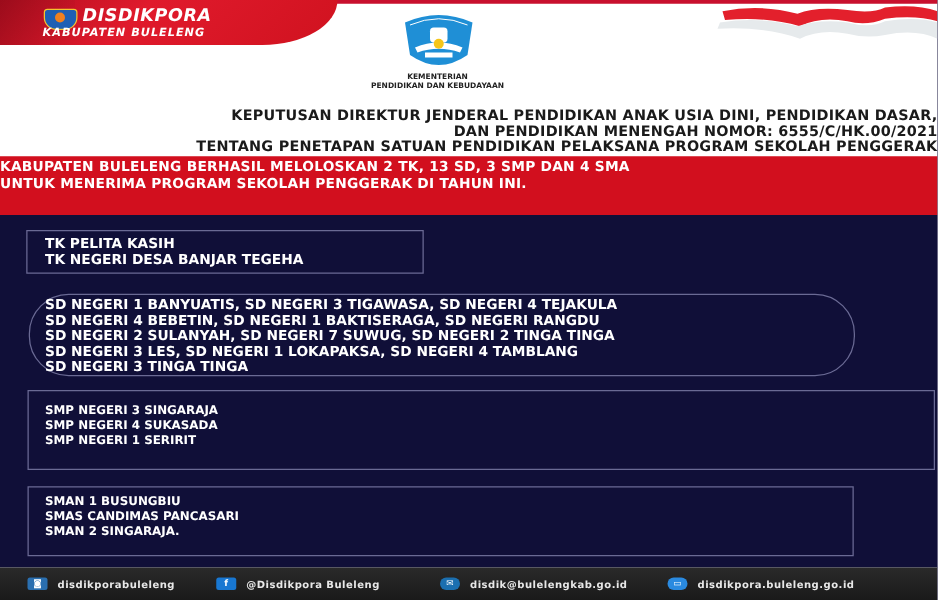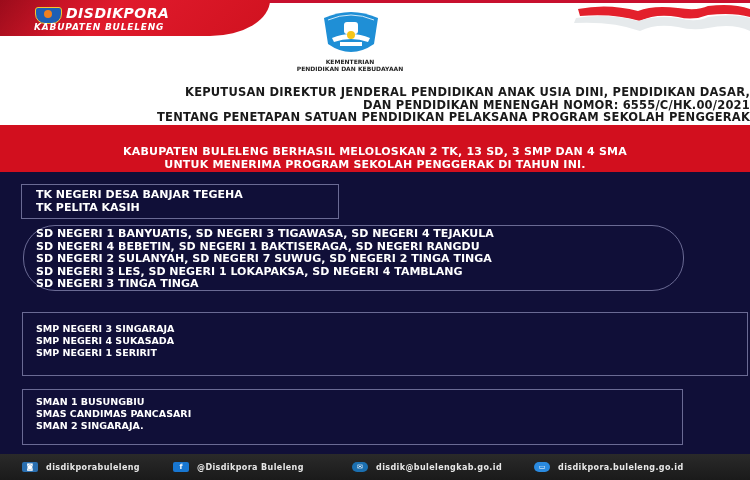--- a/index.html
+++ b/index.html
@@ -8,26 +8,26 @@
   .red-band { position:absolute; left:0; top:0; width:270px; height:36px; background:linear-gradient(135deg,#b10d1f 0%,#e01a2c 40%,#d0121f 100%); border-bottom-right-radius:60px 36px; }
   .red-band .shade { position:absolute; left:0; top:0; width:60px; height:36px; background:linear-gradient(120deg, rgba(0,0,0,0.12), rgba(0,0,0,0)); }
   .logo-emblem { position:absolute; left:35px; top:7px; width:25px; height:15px; background:#1e5fb4; border:1px solid #f4c430; border-radius:3px 3px 10px 10px; }
   .logo-emblem::after { content:""; position:absolute; left:8px; top:2px; width:8px; height:8px; background:#f08020; border-radius:50%; }
   .brand-title { position:absolute; left:66px; top:6px; color:#fff; font-weight:bold; font-style:italic; font-size:14px; letter-spacing:0.5px; line-height:14px; }
   .brand-sub { position:absolute; left:34px; top:22px; color:#fff; font-weight:bold; font-style:italic; font-size:9px; letter-spacing:0.8px; line-height:10px; }
   .flag { position:absolute; left:568px; top:3px; width:182px; height:30px; }
   .ministry-logo { position:absolute; left:318px; top:8px; width:66px; height:50px; }
   .ministry-name { position:absolute; left:290px; top:58px; width:120px; text-align:center; font-size:6px; font-weight:bold; color:#222; line-height:7px; }
   .decree { position:absolute; left:0; top:86px; width:750px; text-align:right; color:#1a1a1a; font-size:11.5px; font-weight:bold; line-height:12.5px; letter-spacing:0.2px; }
-  .banner { position:absolute; left:0; top:125px; width:750px; height:47px; background:#d20f1e; color:#fff; text-align:center; font-weight:bold; font-size:11px; line-height:12.5px; letter-spacing:0.2px; box-sizing:border-box; padding-top:21px; }
+  .banner { position:absolute; left:0; top:125px; width:750px; height:47px; background:#d20f1e; color:#fff; font-weight:bold; font-size:11px; line-height:12.5px; letter-spacing:0.2px; box-sizing:border-box; padding-top:3px; }
   .main { position:absolute; left:0; top:172px; width:750px; height:282px; background:#100f38; }
   .box { position:absolute; border:1px solid #6a6a94; box-sizing:border-box; color:#fff; font-weight:bold; }
   .box .line { display:block; white-space:nowrap; }
   .tk { left:21px; top:12px; width:318px; height:35px; font-size:11px; line-height:13px; padding:3px 0 0 14px; }
-  .sd { left:23px; top:53px; width:661px; height:66px; font-size:11px; line-height:12.5px; padding:2px 0 0 12px;border-radius:32px; }
+  .sd { left:23px; top:63px; width:661px; height:66px; font-size:11px; line-height:12.5px; padding:2px 0 0 12px;border-radius:32px; }
   .smp { left:22px; top:140px; width:726px; height:64px; font-size:9.5px; line-height:12px; padding:10px 0 0 13px; }
   .sma { left:22px; top:217px; width:661px; height:56px; font-size:9.5px; line-height:12px; padding:6px 0 0 13px; }
   .footer { position:absolute; left:0; top:454px; width:750px; height:26px; background:linear-gradient(180deg,#2a2a2a,#1a1a1a); color:#e8e8e8; font-weight:bold; font-size:8px; }
   .f-item { position:absolute; top:7px; height:12px; display:flex; align-items:center; }
   .f-icon { display:inline-block; width:16px; height:10px; margin-right:8px; border-radius:2px; color:#fff; font-size:7px; line-height:10px; text-align:center; }
   .f-icon.ig { background:#2a6fb0; }
   .f-icon.fb { background:#1877d2; }
   .f-icon.mail { background:#1b6fb0; border-radius:6px; }
   .f-icon.web { background:#2a8ae0; border-radius:6px; }
   .f-text { letter-spacing:0.4px;text-align:center; }
@@ -68,22 +68,22 @@
   <div>TENTANG PENETAPAN SATUAN PENDIDIKAN PELAKSANA PROGRAM SEKOLAH PENGGERAK</div>
 </div>
 
 <div class="banner">
   <div>KABUPATEN BULELENG BERHASIL MELOLOSKAN 2 TK, 13 SD, 3 SMP DAN 4 SMA</div>
   <div>UNTUK MENERIMA PROGRAM SEKOLAH PENGGERAK DI TAHUN INI.</div>
 </div>
 
 <div class="main">
   <div class="box tk">
+    <span class="line">TK PELITA KASIH</span>
     <span class="line">TK NEGERI DESA BANJAR TEGEHA</span>
-    <span class="line">TK PELITA KASIH</span>
   </div>
   <div class="box sd">
     <span class="line">SD NEGERI 1 BANYUATIS, SD NEGERI 3 TIGAWASA, SD NEGERI 4 TEJAKULA</span>
     <span class="line">SD NEGERI 4 BEBETIN, SD NEGERI 1 BAKTISERAGA, SD NEGERI RANGDU</span>
     <span class="line">SD NEGERI 2 SULANYAH, SD NEGERI 7 SUWUG, SD NEGERI 2 TINGA TINGA</span>
     <span class="line">SD NEGERI 3 LES, SD NEGERI 1 LOKAPAKSA, SD NEGERI 4 TAMBLANG</span>
     <span class="line">SD NEGERI 3 TINGA TINGA</span>
   </div>
   <div class="box smp">
     <span class="line">SMP NEGERI 3 SINGARAJA</span>

